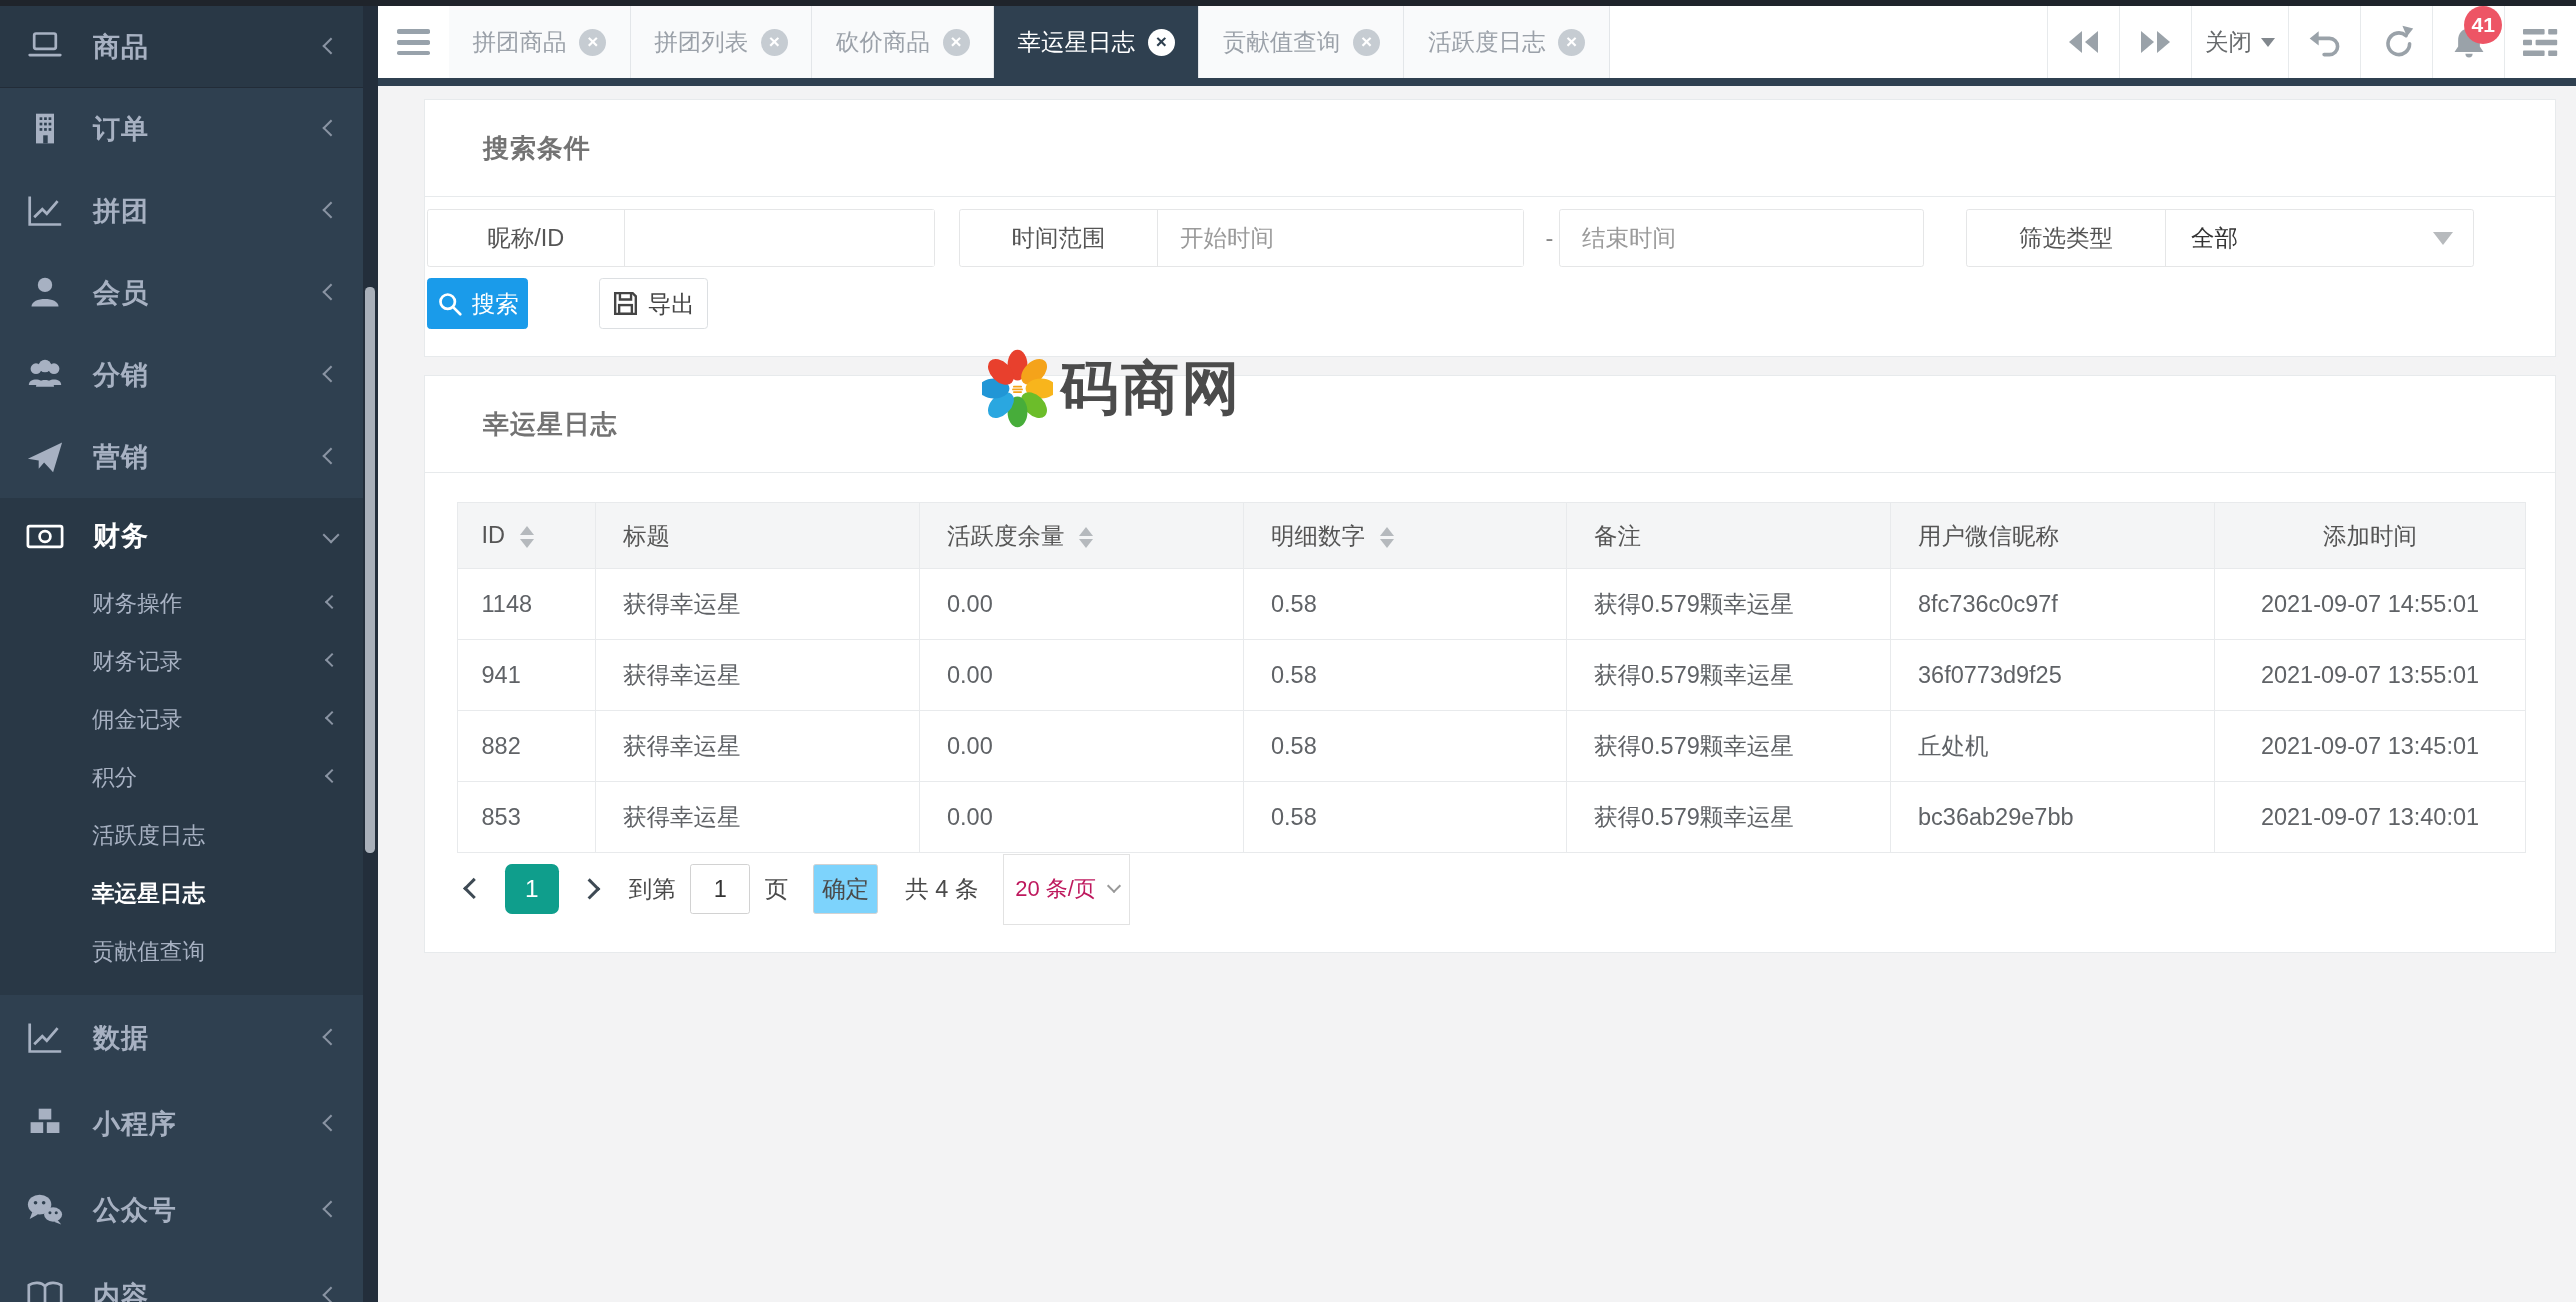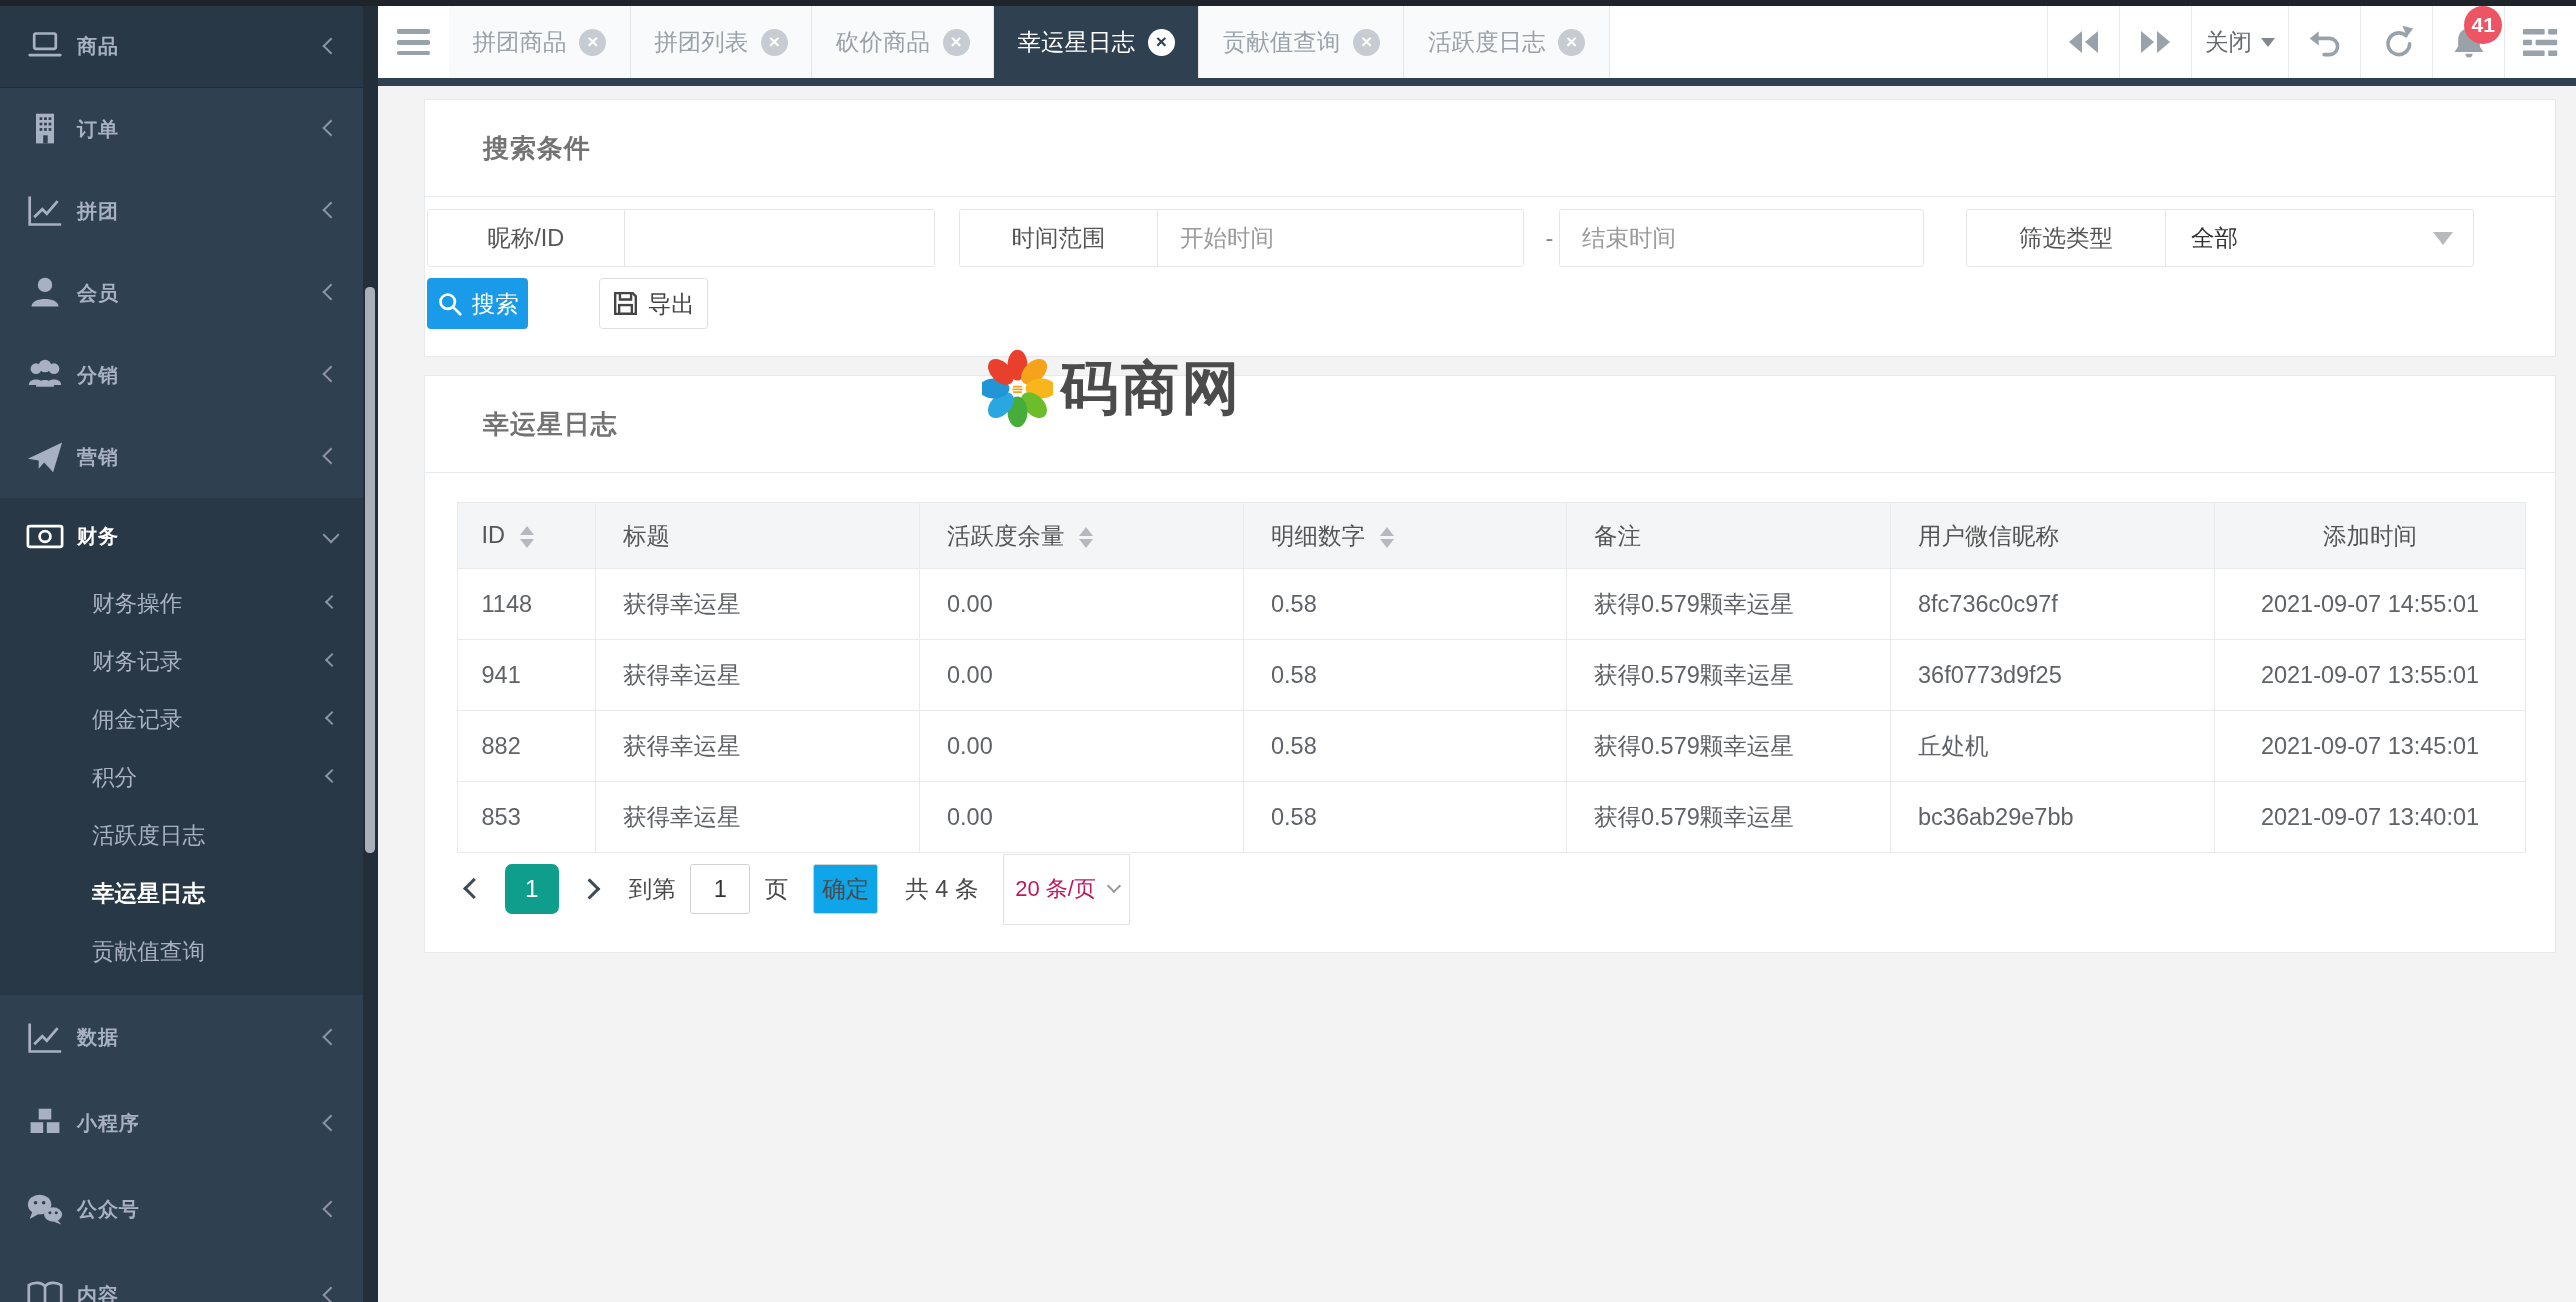--- a/index.html
+++ b/index.html
@@ -8,21 +8,21 @@
     font-family: "Liberation Sans", "DejaVu Sans", sans-serif;
     background:#f3f3f4; position:relative; overflow:hidden; color:#555;
   }
   
   .top-strip { position:absolute; left:0; top:0; width:2576px; height:6.3px; background:#1f242b; }
 
   
   .sidebar { position:absolute; left:0; top:6.3px; width:378px; height:1296px; background:#2f4050; overflow:hidden; }
   .nav-item { position:relative; height:82px; display:flex; align-items:center; padding-left:25px; cursor:pointer; }
   .nav-item .icon { width:40px; height:36px; flex:0 0 40px; color:#a7b1c2; }
-  .nav-item .label { margin-left:12px; font-size:20px; font-weight:600; color:#a7b1c2; letter-spacing:0.9px; }
+  .nav-item .label { margin-left:28px; font-size:27px; font-weight:600; color:#a7b1c2; letter-spacing:0.9px; }
   .nav-item.first { background:#293846; border-bottom:0.9px solid #222c38; }
   .chev { width:11.8px; height:11.8px; border-left:2.7px solid #8a94a3; border-bottom:2.7px solid #8a94a3; transform:rotate(45deg); position:absolute; right:41px; top:50%; margin-top:-7.2px; }
   .chev.down { transform:rotate(-45deg); }
   .nav-section { background:#293846; padding-bottom:14.5px; }
   .nav-section .nav-item { height:76px; }
   .nav-section .nav-item .label, .nav-section .nav-item .icon { color:#ffffff; }
   .sub-item { position:relative; height:58px; display:flex; align-items:center; padding-left:92px; cursor:pointer; }
   .sub-item .label { font-size:22.6px; color:#a7b1c2; }
   .sub-item.active .label { color:#ffffff; font-weight:bold; }
   .sub-item .chev { width:10px; height:10px; right:41px; margin-top:-6.3px; }
@@ -84,21 +84,21 @@
   .sort-icons .down { width:0; height:0; border-left:7.2px solid transparent; border-right:7.2px solid transparent; border-top:9px solid #b5b9bd; }
 
   
   .pagination { position:absolute; left:32px; top:477px; height:72px; display:flex; align-items:center; }
   .pg-chev { width:15.4px; height:15.4px; border-left:3.6px solid #3e4a54; border-bottom:3.6px solid #3e4a54; cursor:pointer; }
   .pg-chev.prev { transform:rotate(45deg); margin:0 23.5px 0 9px; }
   .pg-chev.next { transform:rotate(-135deg); margin:0 31px 0 23.5px; }
   .pg-current { width:54px; height:50px; background:#0f9e8c; color:#fff; font-size:24.4px; border-radius:7.2px; display:flex; align-items:center; justify-content:center; cursor:pointer; }
   .pg-text { font-size:23.5px; color:#4a4a4a; }
   .pg-input { width:60px; height:50px; border:0.9px solid #d2d2d2; border-radius:2.7px; text-align:center; font-size:23.5px; color:#333; margin:0 14.5px; outline:none; font-family:inherit; }
-  .pg-confirm { width:65px; height:50px; border:0.9px solid #d2d2d2; border-radius:2.7px; background:#0ea5e9; font-size:23.5px; color:#4a4a4a; display:flex; align-items:center; justify-content:center; margin:0 27px 0 25px; cursor:pointer; }
+  .pg-confirm { width:65px; height:50px; border:0.9px solid #d2d2d2; border-radius:2.7px; background:#7dd3fc; font-size:23.5px; color:#4a4a4a; display:flex; align-items:center; justify-content:center; margin:0 27px 0 25px; cursor:pointer; }
   .pg-size { width:127px; height:71px; border:0.9px solid #e2e2e2; background:#fff; display:flex; align-items:center; justify-content:center; gap:12.7px; font-size:22px; color:#be185d; margin-left:25px; cursor:pointer; }
   .pg-size .caret { width:10px; height:10px; border-left:2.7px solid #999; border-bottom:2.7px solid #999; transform:rotate(-45deg); margin-top:-5.4px; }
 </style>
 </head>
 <body>
 
 <div class="top-strip"></div>
 
 <div class="sidebar">
 

